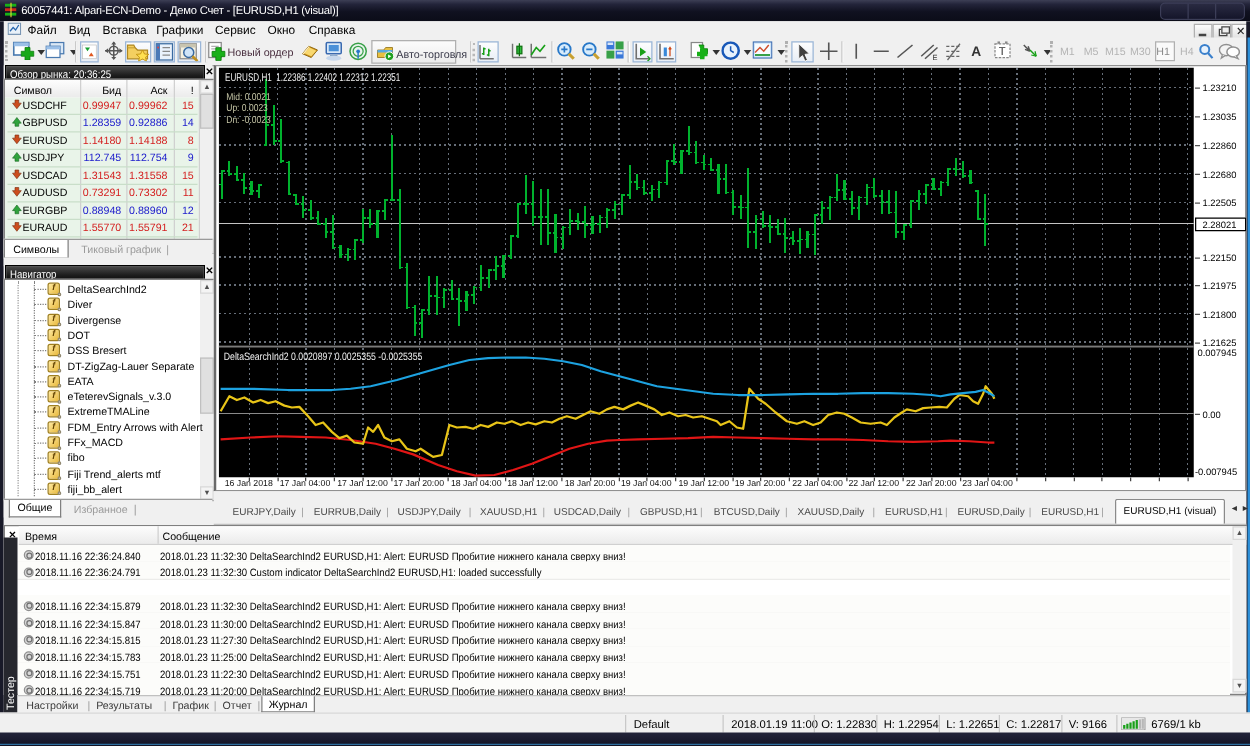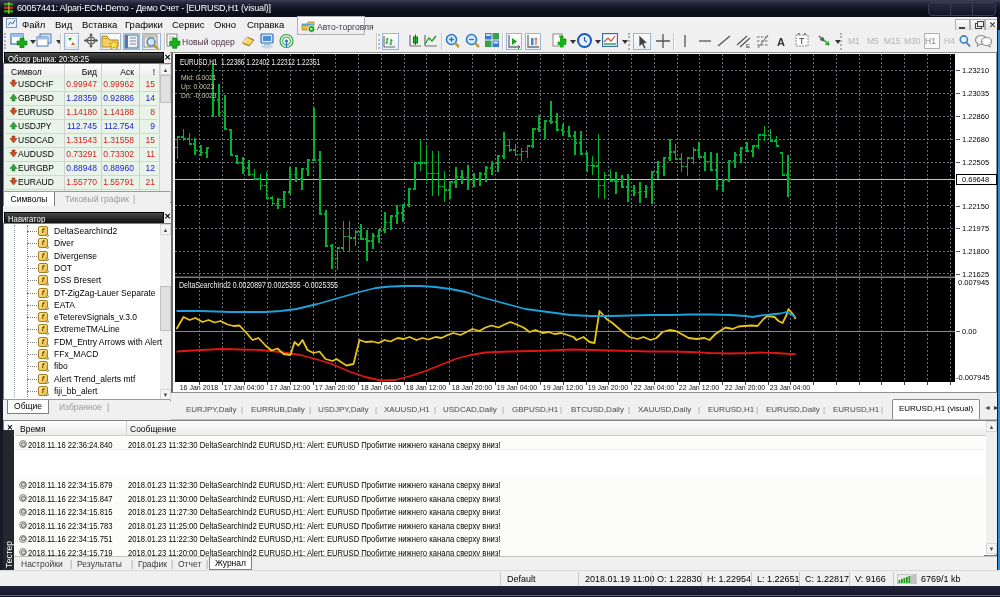--- a/index.html
+++ b/index.html
@@ -110,21 +110,21 @@
         <rect x="3" y="3" width="8" height="5" fill="#4a90d8"></rect>
         <rect x="4" y="11" width="6" height="2" fill="#8aa8c8"></rect>
         <ellipse cx="7" cy="13.5" rx="6" ry="2" fill="#c8d8ec"></ellipse>
       </svg></div>
 <div style="position:absolute;left:279px;top:33px;width:15px;height:16px"><svg width="15" height="16">
         <circle cx="7.5" cy="8" r="6.5" fill="#e8f4ec" stroke="#38a048" stroke-width="1.2"></circle>
         <circle cx="7.5" cy="8" r="4" fill="none" stroke="#38a048" stroke-width="1"></circle>
         <circle cx="7.5" cy="8" r="1.5" fill="#2878c8"></circle>
         <path d="M7.5 8 v6" stroke="#2878c8" stroke-width="1.2"></path>
       </svg></div>
-<div style="position:absolute;left:297px;top:16px;width:68px;height:19px;border:1px solid #b0b0b0;background:linear-gradient(#fcfcfc,#ececec);box-sizing:border-box">
+<div style="position:absolute;left:297px;top:32px;width:68px;height:19px;border:1px solid #b0b0b0;background:linear-gradient(#fcfcfc,#ececec);box-sizing:border-box">
       <svg width="15" height="14" style="position:absolute;left:3px;top:2px">
         <path d="M1 5 h5 l1.5 -2 h5.5 v8 h-12 z" fill="#e8c040" stroke="#987820" stroke-width="0.7"></path>
         <path d="M1 5 h12 v2 h-12 z" fill="#58a8e0"></path>
         <circle cx="10.5" cy="10" r="3.5" fill="#20a020" stroke="#fff" stroke-width="0.8"></circle>
         <path d="M9.5 8.5 l2.5 1.5 -2.5 1.5 z" fill="#fff"></path>
       </svg>
       <span style="position:absolute;left:19px;top:4.5px;font-size:8.6px;color:#3a3a4a;white-space:nowrap">Авто-торговля</span>
     </div>
 <div style="position:absolute;left:375.5px;top:33px;width:1px;height:17px;background:#c8c8c8;border-right:1px solid #fff"></div>
 <div style="position:absolute;left:378px;top:34px;width:2px;height:15px;border-left:2px dotted #b8b8b8"></div>
@@ -440,21 +440,21 @@
       <span style="position:absolute;left:54px;top:1px;font-size:8.5px;color:#000;white-space:nowrap">FFx_MACD</span>
     </div>
 <div style="position:absolute;left:0px;top:360.3000000000001px;width:150px;height:12px">
       <div style="position:absolute;left:27px;top:6px;width:10px;height:1px;border-top:1px dotted #808080"></div>
       <div style="position:absolute;left:38px;top:1px;width:10px;height:10px;background:linear-gradient(135deg,#ffe9a0,#e8b93c);border:1px solid #a08020;border-radius:2px;box-sizing:border-box;font-size:7px;font-style:italic;font-weight:bold;color:#604000;text-align:center;line-height:8px">f<span style="position:absolute;right:-1.5px;bottom:-1.5px;width:3px;height:3px;background:#d8d0c0;border-radius:50%;border:0.5px solid #908870;box-sizing:border-box"></span></div>
       <span style="position:absolute;left:54px;top:1px;font-size:8.5px;color:#000;white-space:nowrap">fibo</span>
     </div>
 <div style="position:absolute;left:0px;top:372.60000000000014px;width:150px;height:12px">
       <div style="position:absolute;left:27px;top:6px;width:10px;height:1px;border-top:1px dotted #808080"></div>
       <div style="position:absolute;left:38px;top:1px;width:10px;height:10px;background:linear-gradient(135deg,#ffe9a0,#e8b93c);border:1px solid #a08020;border-radius:2px;box-sizing:border-box;font-size:7px;font-style:italic;font-weight:bold;color:#604000;text-align:center;line-height:8px">f<span style="position:absolute;right:-1.5px;bottom:-1.5px;width:3px;height:3px;background:#d8d0c0;border-radius:50%;border:0.5px solid #908870;box-sizing:border-box"></span></div>
-      <span style="position:absolute;left:54px;top:1px;font-size:8.5px;color:#000;white-space:nowrap">Alert Trend_alerts mtf</span>
+      <span style="position:absolute;left:54px;top:1px;font-size:8.5px;color:#000;white-space:nowrap">Fiji Trend_alerts mtf</span>
     </div>
 <div style="position:absolute;left:0px;top:384.90000000000015px;width:150px;height:12px">
       <div style="position:absolute;left:27px;top:6px;width:10px;height:1px;border-top:1px dotted #808080"></div>
       <div style="position:absolute;left:38px;top:1px;width:10px;height:10px;background:linear-gradient(135deg,#ffe9a0,#e8b93c);border:1px solid #a08020;border-radius:2px;box-sizing:border-box;font-size:7px;font-style:italic;font-weight:bold;color:#604000;text-align:center;line-height:8px">f<span style="position:absolute;right:-1.5px;bottom:-1.5px;width:3px;height:3px;background:#d8d0c0;border-radius:50%;border:0.5px solid #908870;box-sizing:border-box"></span></div>
       <span style="position:absolute;left:54px;top:1px;font-size:8.5px;color:#000;white-space:nowrap">fiji_bb_alert</span>
     </div>
 <div style="position:absolute;left:27px;top:225px;width:1px;height:172px;border-left:1px dotted #808080"></div>
 <div style="position:absolute;left:14px;top:225px;width:1px;height:172px;border-left:1px dotted #9a9a9a"></div>
 
 <div class="abs" style="left:3px;top:399px;width:167px;height:14px;background:#f0f0f0;border-top:1px solid #9a9a9a">
@@ -493,21 +493,21 @@
 <div style="position:absolute;left:962px;top:158px;font-size:7.5px;color:#000;letter-spacing:0px">1.22505</div>
 <div style="position:absolute;left:956px;top:162px;width:4px;height:1px;background:#555"></div>
 <div style="position:absolute;left:962px;top:202px;font-size:7.5px;color:#000;letter-spacing:0px">1.22150</div>
 <div style="position:absolute;left:956px;top:206px;width:4px;height:1px;background:#555"></div>
 <div style="position:absolute;left:962px;top:224px;font-size:7.5px;color:#000;letter-spacing:0px">1.21975</div>
 <div style="position:absolute;left:956px;top:228px;width:4px;height:1px;background:#555"></div>
 <div style="position:absolute;left:962px;top:247px;font-size:7.5px;color:#000;letter-spacing:0px">1.21800</div>
 <div style="position:absolute;left:956px;top:251px;width:4px;height:1px;background:#555"></div>
 <div style="position:absolute;left:962px;top:270px;font-size:7.5px;color:#000;letter-spacing:0px">1.21625</div>
 <div style="position:absolute;left:956px;top:274px;width:4px;height:1px;background:#555"></div>
-<div style="position:absolute;left:956px;top:173.5px;width:41px;height:11px;background:#fff;border:1px solid #000;box-sizing:border-box;font-size:7.5px;color:#000;padding-left:5px;line-height:9px">0.69648</div>
+<div style="position:absolute;left:956px;top:173.5px;width:41px;height:11px;background:#fff;border:1px solid #000;box-sizing:border-box;font-size:7.5px;color:#000;padding-left:5px;line-height:9px">2.28021</div>
 <div style="position:absolute;left:958px;top:278px;font-size:7.5px;color:#000">0.007945</div>
 <div style="position:absolute;left:962px;top:327px;font-size:7.5px;color:#000">0.00</div>
 <div style="position:absolute;left:956px;top:373px;font-size:7.5px;color:#000">-0.007945</div>
 <div style="position:absolute;left:956px;top:331px;width:4px;height:1px;background:#555"></div>
 <div style="position:absolute;left:175px;top:384px;width:48px;text-align:center;font-size:7px;color:#111;white-space:nowrap">16 Jan 2018</div>
 <div style="position:absolute;left:220px;top:384px;width:48px;text-align:center;font-size:7px;color:#111;white-space:nowrap">17 Jan 04:00</div>
 <div style="position:absolute;left:266px;top:384px;width:48px;text-align:center;font-size:7px;color:#111;white-space:nowrap">17 Jan 12:00</div>
 <div style="position:absolute;left:311px;top:384px;width:48px;text-align:center;font-size:7px;color:#111;white-space:nowrap">17 Jan 20:00</div>
 <div style="position:absolute;left:357px;top:384px;width:48px;text-align:center;font-size:7px;color:#111;white-space:nowrap">18 Jan 04:00</div>
 <div style="position:absolute;left:402px;top:384px;width:48px;text-align:center;font-size:7px;color:#111;white-space:nowrap">18 Jan 12:00</div>
@@ -592,20 +592,26 @@
 
   <div class="abs" style="left:1px;top:2px;width:10px;height:10px;font-size:7.5px;color:#000;font-weight:bold;text-align:center">✕</div>
 
 </div>
 <div style="position:absolute;left:14px;top:435.5px;width:970px;height:13.5px;background:#fcfcfa;border-bottom:1px solid #ececea">
       <span style="position:absolute;left:5px;top:4.5px;width:8px;height:8px;border:1px solid #909090;border-radius:50%;box-sizing:border-box;background:#d8d8d8"></span>
       <span style="position:absolute;left:6.5px;top:6px;width:5px;height:5px;border:1px solid #707070;border-radius:50%;box-sizing:border-box"></span>
       <span style="position:absolute;left:14px;top:4px;font-size:8.5px;color:#000;white-space:nowrap;transform:scaleX(0.9);transform-origin:left top">2018.11.16 22:36:24.840</span>
       <span style="position:absolute;left:114px;top:4px;font-size:8.5px;color:#000;white-space:nowrap;transform:scaleX(0.9);transform-origin:left top">2018.01.23 11:32:30  DeltaSearchInd2 EURUSD,H1: Alert: EURUSD Пробитие нижнего канала сверху вниз!</span>
     </div>
+<div style="position:absolute;left:14px;top:449.0px;width:970px;height:13.5px;background:#fcfcfa;border-bottom:1px solid #ececea">
+      <span style="position:absolute;left:5px;top:4.5px;width:8px;height:8px;border:1px solid #909090;border-radius:50%;box-sizing:border-box;background:#d8d8d8"></span>
+      <span style="position:absolute;left:6.5px;top:6px;width:5px;height:5px;border:1px solid #707070;border-radius:50%;box-sizing:border-box"></span>
+      <span style="position:absolute;left:14px;top:4px;font-size:8.5px;color:#000;white-space:nowrap;transform:scaleX(0.9);transform-origin:left top">2018.11.16 22:36:24.791</span>
+      <span style="position:absolute;left:114px;top:4px;font-size:8.5px;color:#000;white-space:nowrap;transform:scaleX(0.9);transform-origin:left top">2018.01.23 11:32:30  Custom indicator DeltaSearchInd2 EURUSD,H1: loaded successfully</span>
+    </div>
 <div style="position:absolute;left:14px;top:476.0px;width:970px;height:13.5px;background:#fcfcfa;border-bottom:1px solid #ececea">
       <span style="position:absolute;left:5px;top:4.5px;width:8px;height:8px;border:1px solid #909090;border-radius:50%;box-sizing:border-box;background:#d8d8d8"></span>
       <span style="position:absolute;left:6.5px;top:6px;width:5px;height:5px;border:1px solid #707070;border-radius:50%;box-sizing:border-box"></span>
       <span style="position:absolute;left:14px;top:4px;font-size:8.5px;color:#000;white-space:nowrap;transform:scaleX(0.9);transform-origin:left top">2018.11.16 22:34:15.879</span>
       <span style="position:absolute;left:114px;top:4px;font-size:8.5px;color:#000;white-space:nowrap;transform:scaleX(0.9);transform-origin:left top">2018.01.23 11:32:30  DeltaSearchInd2 EURUSD,H1: Alert: EURUSD Пробитие нижнего канала сверху вниз!</span>
     </div>
 <div style="position:absolute;left:14px;top:489.5px;width:970px;height:13.5px;background:#fcfcfa;border-bottom:1px solid #ececea">
       <span style="position:absolute;left:5px;top:4.5px;width:8px;height:8px;border:1px solid #909090;border-radius:50%;box-sizing:border-box;background:#d8d8d8"></span>
       <span style="position:absolute;left:6.5px;top:6px;width:5px;height:5px;border:1px solid #707070;border-radius:50%;box-sizing:border-box"></span>
       <span style="position:absolute;left:14px;top:4px;font-size:8.5px;color:#000;white-space:nowrap;transform:scaleX(0.9);transform-origin:left top">2018.11.16 22:34:15.847</span>

